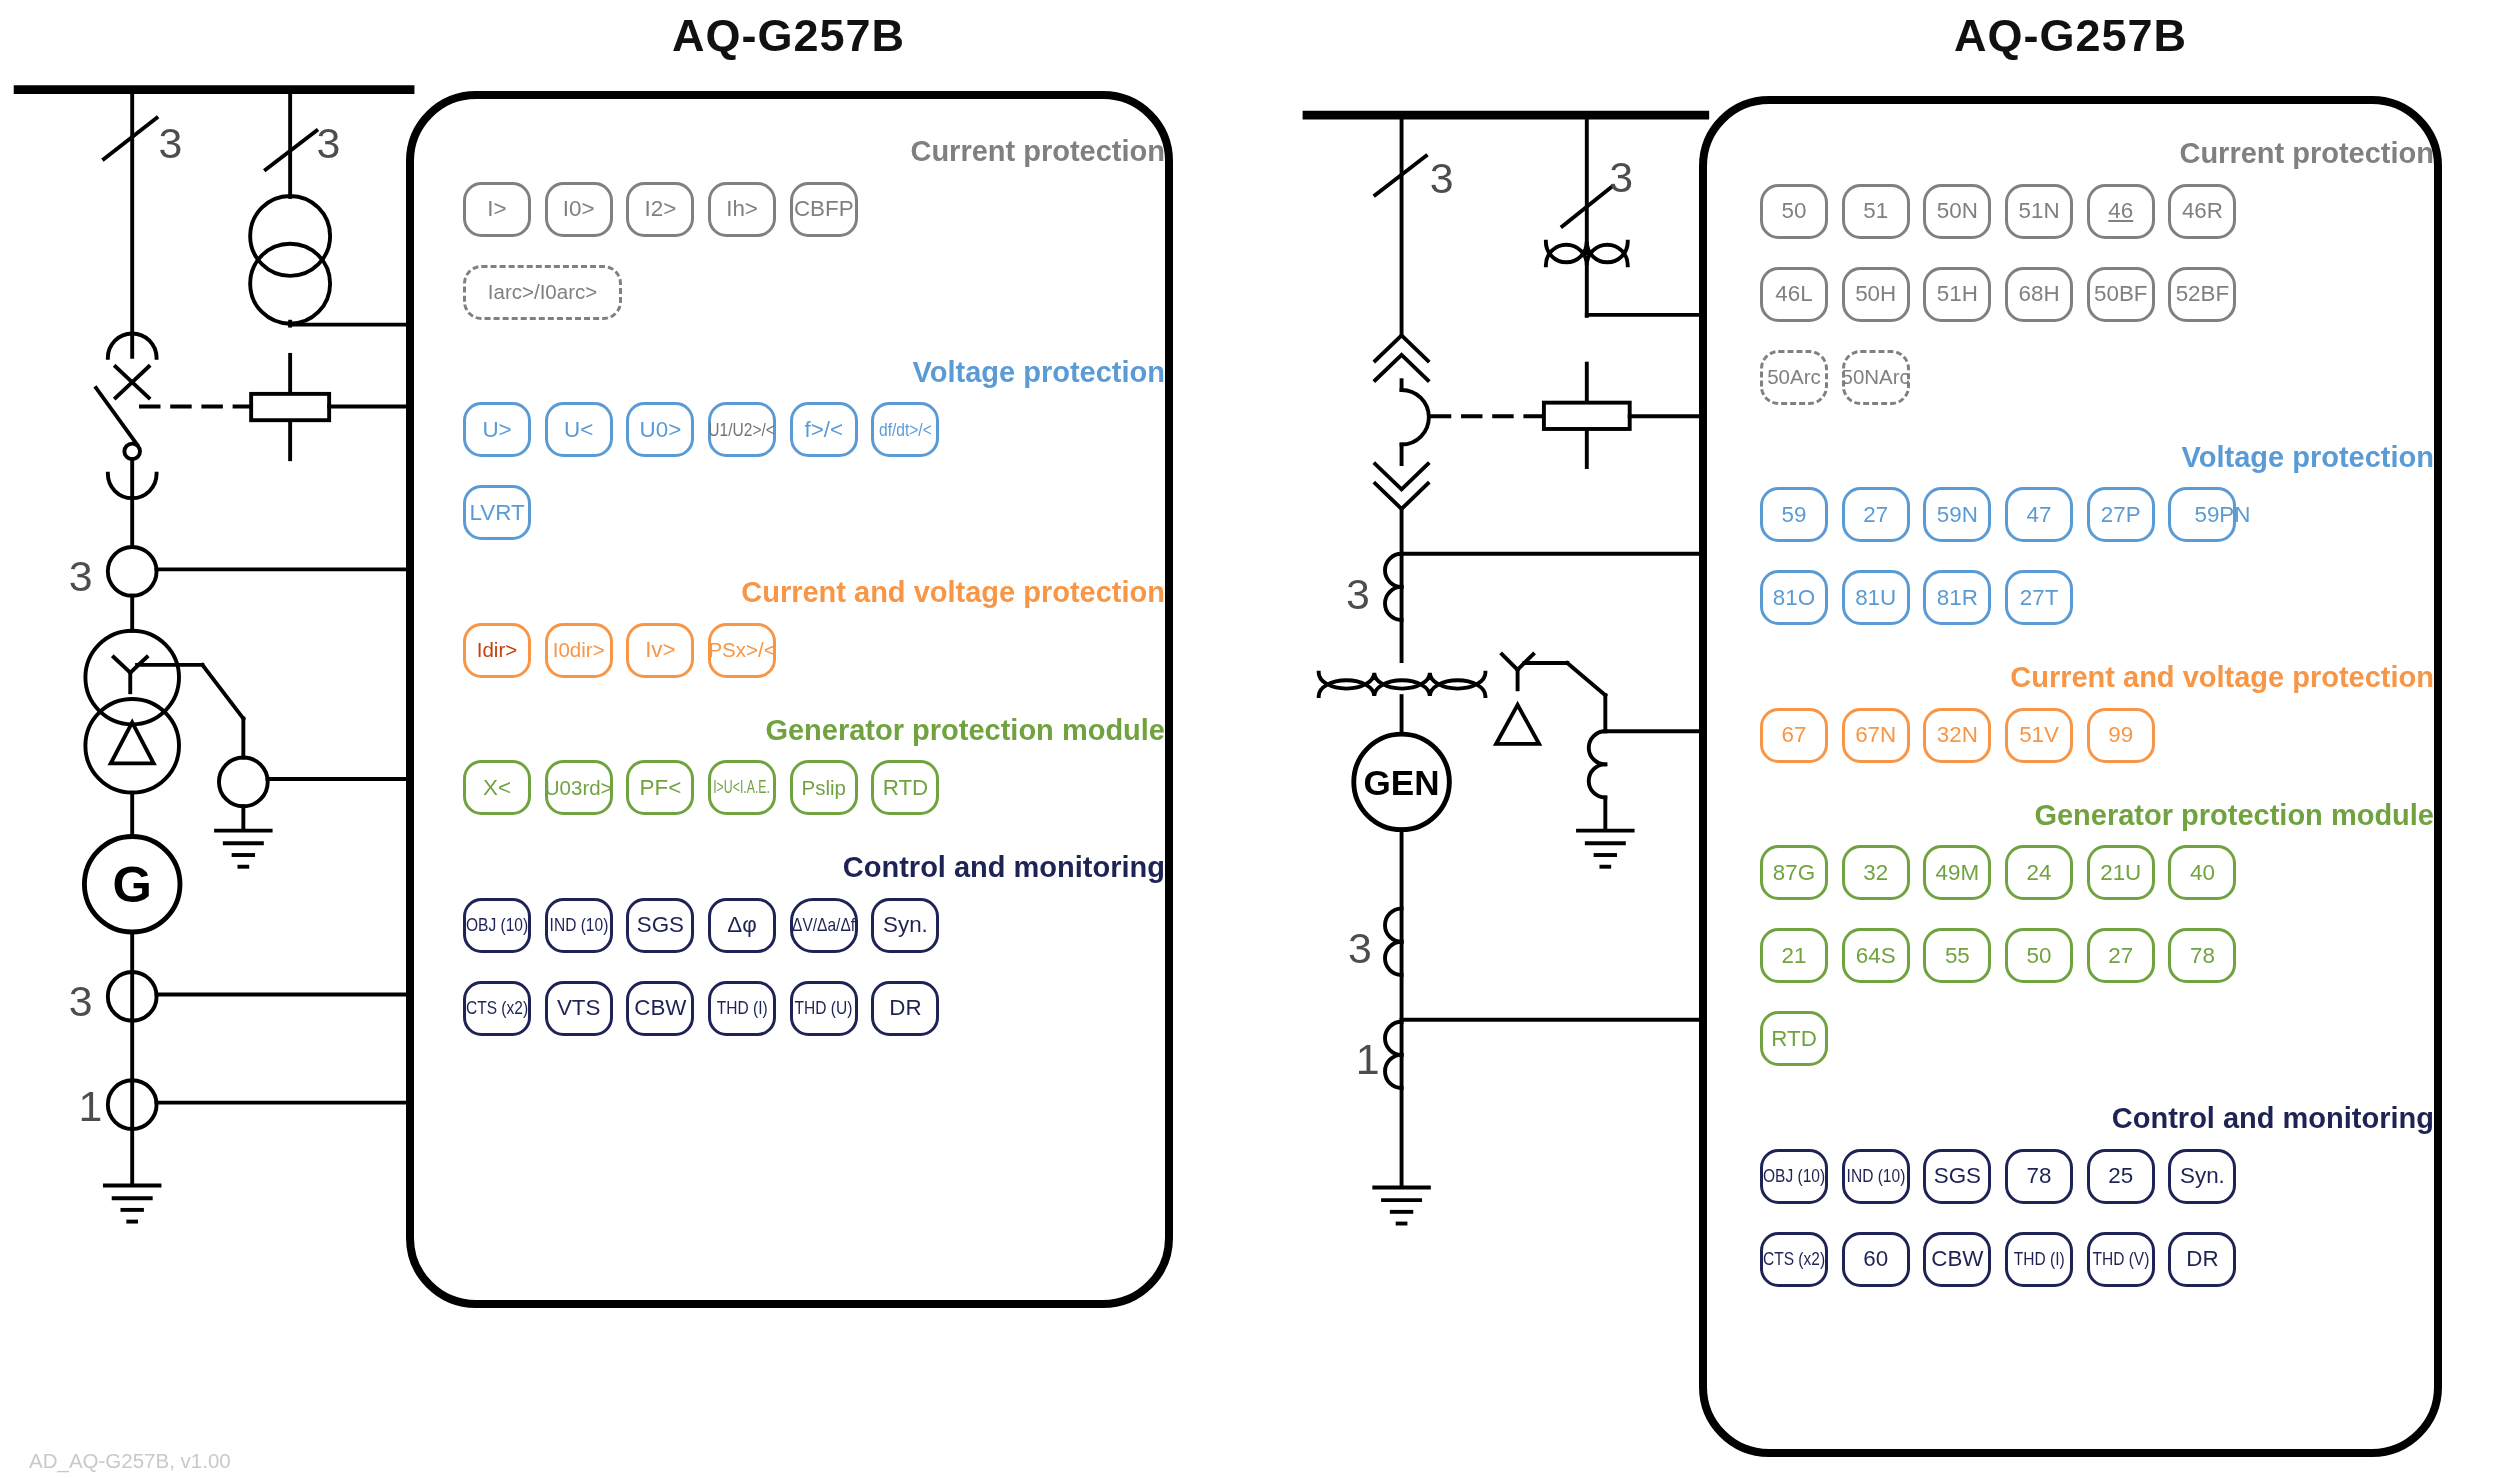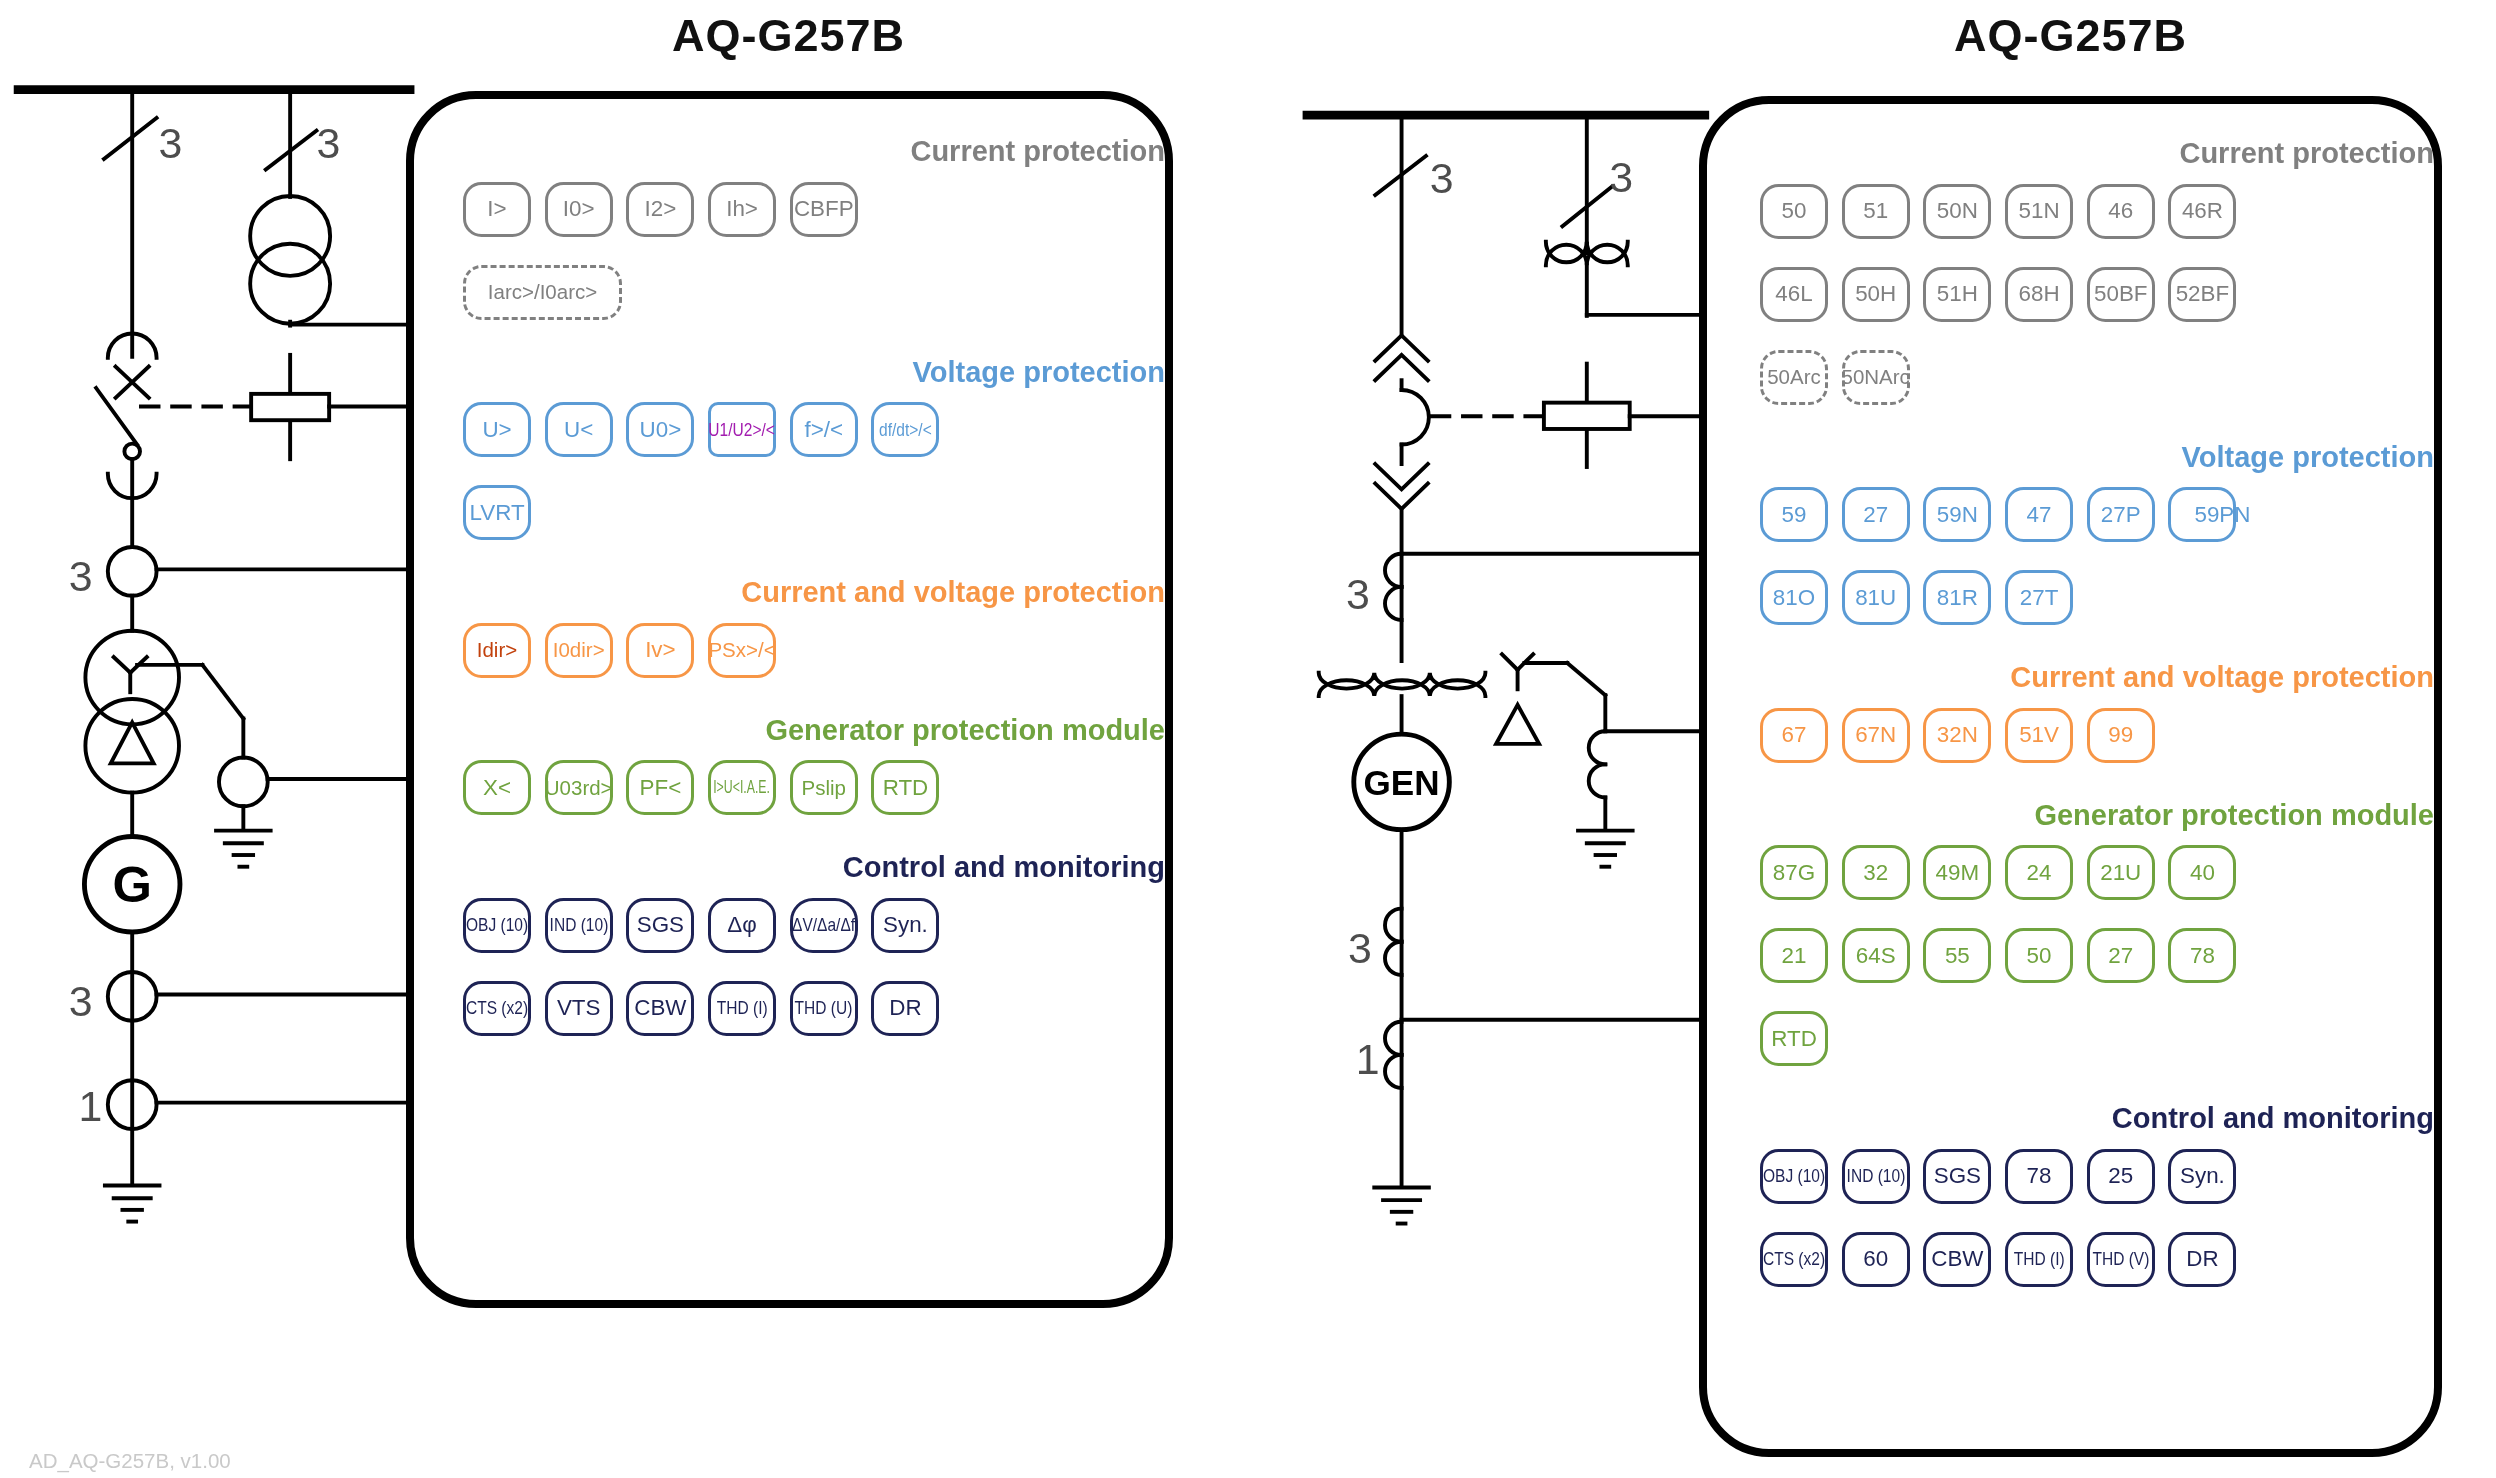--- a/index.html
+++ b/index.html
@@ -279,21 +279,21 @@
         <div class="row">
           <div class="badge" style="border-color: rgb(91, 155, 213); color: rgb(91, 155, 213);">
             <span class="t1">U&gt;</span>
           </div>
           <div class="badge" style="border-color: rgb(91, 155, 213); color: rgb(91, 155, 213);">
             <span class="t1">U&lt;</span>
           </div>
           <div class="badge" style="border-color: rgb(91, 155, 213); color: rgb(91, 155, 213);">
             <span class="t1">U0&gt;</span>
           </div>
-          <div class="badge" style="border-color: rgb(91, 155, 213); color: #a21caf; border-radius: 10px;">
+          <div class="badge" style="border-color: rgb(91, 155, 213); color: #737373;">
             <span class="t3">U1/U2&gt;/&lt;</span>
           </div>
           <div class="badge" style="border-color: rgb(91, 155, 213); color: rgb(91, 155, 213);">
             <span class="t1">f&gt;/&lt;</span>
           </div>
           <div class="badge" style="border-color: rgb(91, 155, 213); color: rgb(91, 155, 213);">
             <span class="t3">df/dt&gt;/&lt;</span>
           </div>
         </div>
         <div class="row">
@@ -397,21 +397,21 @@
           </div>
           <div class="badge" style="border-color: rgb(128, 128, 128); color: rgb(128, 128, 128);">
             <span class="t1">51</span>
           </div>
           <div class="badge" style="border-color: rgb(128, 128, 128); color: rgb(128, 128, 128);">
             <span class="t1">50N</span>
           </div>
           <div class="badge" style="border-color: rgb(128, 128, 128); color: rgb(128, 128, 128);">
             <span class="t1">51N</span>
           </div>
-          <div class="badge" style="border-color: rgb(128, 128, 128); color: rgb(128, 128, 128);">
+          <div class="badge" style="border-color: rgb(128, 128, 128); color: rgb(128, 128, 128); text-decoration: underline;">
             <span class="t1">46</span>
           </div>
           <div class="badge" style="border-color: rgb(128, 128, 128); color: rgb(128, 128, 128);">
             <span class="t1">46R</span>
           </div>
         </div>
         <div class="row">
           <div class="badge" style="border-color: rgb(128, 128, 128); color: rgb(128, 128, 128);">
             <span class="t1">46L</span>
           </div>

